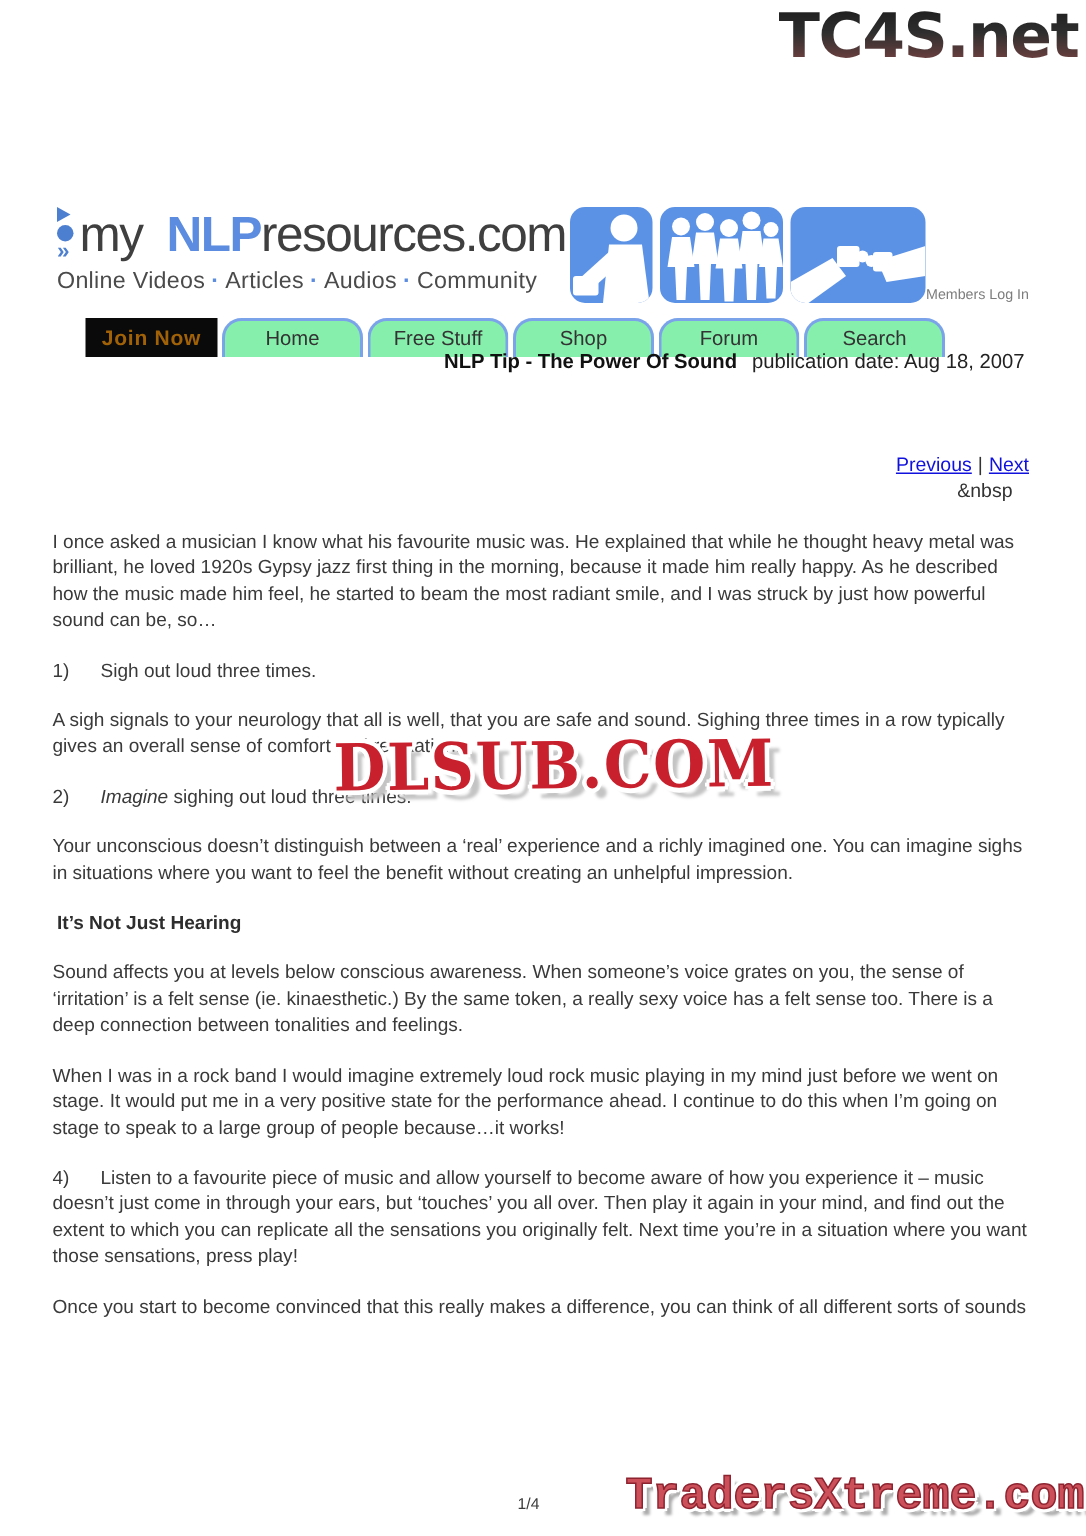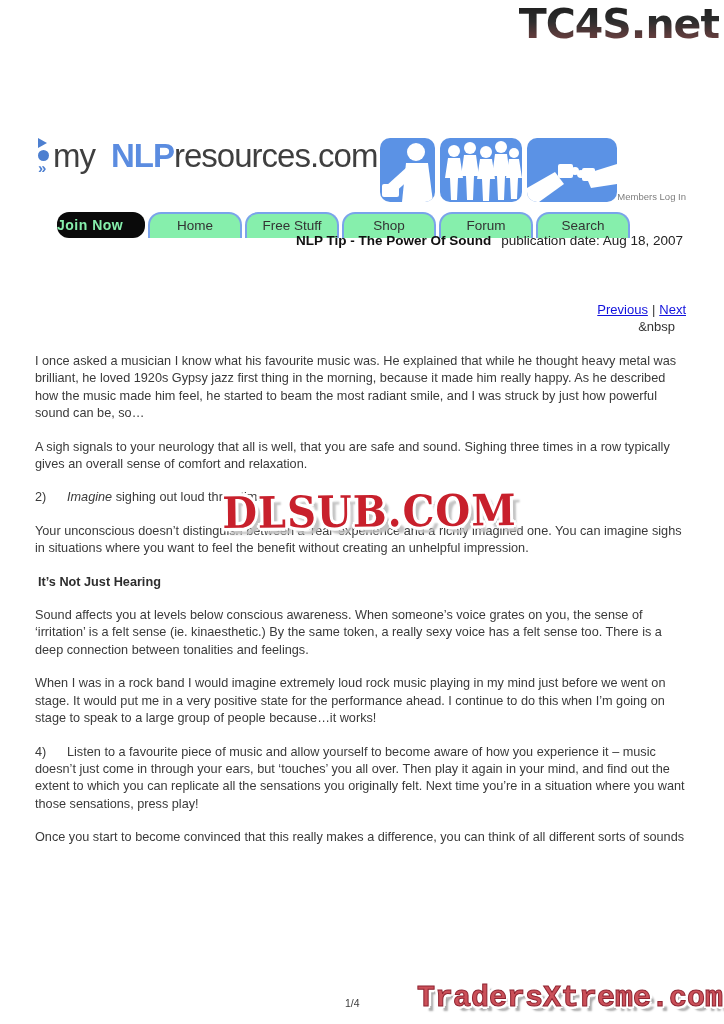--- a/index.html
+++ b/index.html
@@ -26,22 +26,22 @@
 
   .promo-block{display:flex;flex-direction:row;align-items:flex-end;}
   .promo-boxes{display:flex;gap:5px;}
   .promo-box{height:64px;border-radius:10px;background:#5b92e5;overflow:hidden;display:flex;align-items:flex-end;justify-content:center;}
   .pb1{width:55px;} .pb2{width:82px;} .pb3{width:90px;}
   .promo-box svg{display:block;}
   .members{margin-top:3px;font-size:9.5px;color:#7d7d7d;}
 
   
   .nav{position:absolute;top:212px;left:57px;display:flex;align-items:flex-end;}
-  .join{width:88px;height:26px;background:#0a0a0a;color:#86efac;border-radius:12px;
-        font-weight:bold;font-size:14px;line-height:26px;letter-spacing:0.5px;}
+  .join{width:88px;height:26px;background:#0a0a0a;color:#a16207;border-radius:0;
+        font-weight:bold;font-size:14px;text-align:center;line-height:26px;letter-spacing:0.5px;}
   .tab{width:90px;height:24px;margin-left:3px;border:2px solid #7aa3ea;border-bottom:none;
        border-radius:13px 13px 0 0;background:#86efac;color:#333;font-size:13.5px;
        text-align:center;line-height:23px;}
 
   
   .title-row{position:absolute;top:233px;right:41px;white-space:nowrap;font-size:13.5px;color:#222;}
   .art-title{font-weight:bold;color:#111;margin-right:10px;}
   .pager{position:absolute;top:302px;right:38px;font-size:13px;color:#333;}
   .pager a{color:#1111dd;text-decoration:underline;cursor:pointer;}
   .pager .psep{margin:0 4px;color:#333;}
@@ -75,20 +75,23 @@
 
   <div class="header">
     <div class="logo-block">
       <div class="logo-row">
         <div class="logo-icon">
           <span class="tri"></span>
           <span class="dot"></span>
           <span class="chev">»</span>
         </div>
         <div class="logo-text"><span>my</span><span class="lg-blue">NLP</span><span>resources.com</span></div>
+      </div>
+      <div class="tagline">
+        <span>Online Videos</span><span class="sep">·</span><span>Articles</span><span class="sep">·</span><span>Audios</span><span class="sep">·</span><span>Community</span>
       </div>
     </div>
 
     <div class="promo-block">
       <div class="promo-boxes">
         <div class="promo-box pb1">
           <svg width="55" height="64" viewBox="0 0 55 64">
             <g fill="#ffffff">
               <circle cx="36" cy="14" r="9"></circle>
               <path d="M26,25 L48,25 L53,64 L22,64 Z"></path>
@@ -143,20 +146,21 @@
     <span class="art-title">NLP Tip - The Power Of Sound</span><span class="pub-date">publication date: Aug 18, 2007</span>
   </div>
 
   <div class="pager">
     <a>Previous</a><span class="psep">|</span><a>Next</a>
   </div>
   <div class="nbsp">&amp;nbsp</div>
 
   <div class="body" id="article-body">
       <div class="para">I once asked a musician I know what his favourite music was. He explained that while he thought heavy metal was brilliant, he loved 1920s Gypsy jazz first thing in the morning, because it made him really happy. As he described how the music made him feel, he started to beam the most radiant smile, and I was struck by just how powerful sound can be, so…</div>
+      <div class="para"><span class="num">1)</span>Sigh out loud three times.</div>
       <div class="para">A sigh signals to your neurology that all is well, that you are safe and sound. Sighing three times in a row typically gives an overall sense of comfort and relaxation.</div>
       <div class="para"><span class="num">2)</span><em>Imagine</em> sighing out loud three times.</div>
       <div class="para">Your unconscious doesn’t distinguish between a ‘real’ experience and a richly imagined one. You can imagine sighs in situations where you want to feel the benefit without creating an unhelpful impression.</div>
       <div class="para heading">It’s Not Just Hearing</div>
       <div class="para">Sound affects you at levels below conscious awareness. When someone’s voice grates on you, the sense of ‘irritation’ is a felt sense (ie. kinaesthetic.) By the same token, a really sexy voice has a felt sense too. There is a deep connection between tonalities and feelings.</div>
       <div class="para">When I was in a rock band I would imagine extremely loud rock music playing in my mind just before we went on stage. It would put me in a very positive state for the performance ahead. I continue to do this when I’m going on stage to speak to a large group of people because…it works!</div>
       <div class="para"><span class="num">4)</span>Listen to a favourite piece of music and allow yourself to become aware of how you experience it – music doesn’t just come in through your ears, but ‘touches’ you all over. Then play it again in your mind, and find out the extent to which you can replicate all the sensations you originally felt. Next time you’re in a situation where you want those sensations, press play!</div>
       <div class="para">Once you start to become convinced that this really makes a difference, you can think of all different sorts of sounds</div>
     </div>
 

